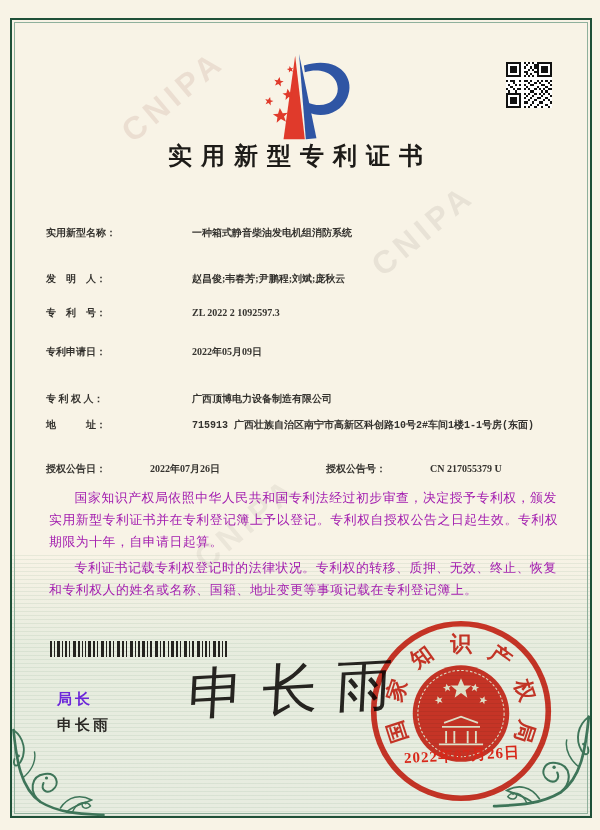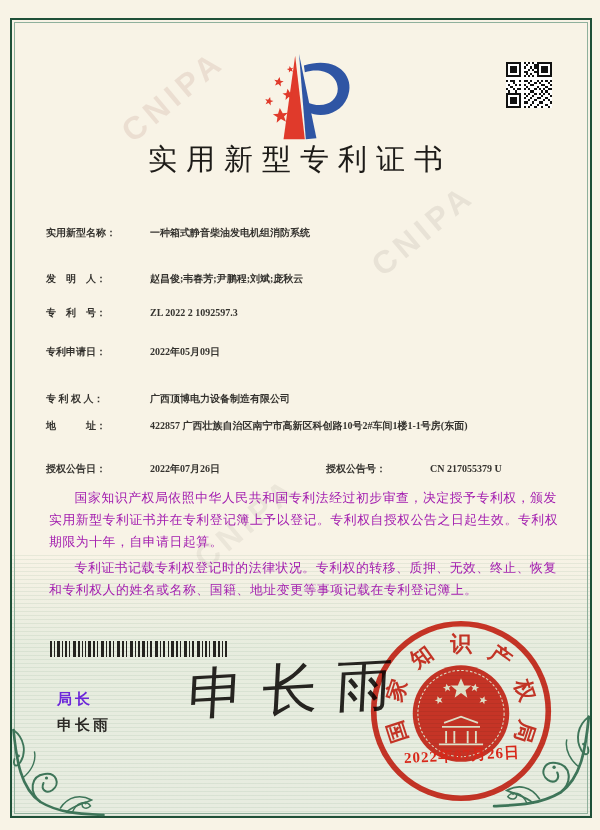--- a/index.html
+++ b/index.html
@@ -20,29 +20,29 @@
       transform:rotate(-40deg);}
   .wm1{left:112px;top:78px;}
   .wm2{left:362px;top:212px;color:rgba(170,160,150,0.20);}
   .wm3{left:185px;top:505px;color:rgba(170,160,150,0.16);}
   
   .cert-no{position:absolute;z-index:5;left:46px;top:54px;font-size:14.5px;font-weight:600;
            letter-spacing:2px;color:#3a3632;}
   .logo{position:absolute;z-index:5;left:237px;top:52px;width:126px;height:92px;}
   .qr{position:absolute;z-index:5;left:506px;top:62px;width:46px;height:46px;}
   .title{position:absolute;z-index:5;left:0;right:0;top:140px;margin:0;text-align:center;
-         font-size:29px;font-weight:normal;letter-spacing:9px;color:#1d1b18;}
+         font-size:24px;font-weight:bold;letter-spacing:9px;color:#1d1b18;}
   
   .fields{position:absolute;z-index:5;left:46px;right:38px;top:0;}
   .row{position:absolute;left:0;right:0;display:flex;font-size:10px;font-weight:600;
        line-height:1.45;color:#35332f;}
   .row .lbl{flex:0 0 104px;white-space:nowrap;}
-  .row .val{flex:1;}
+  .row .val{flex:1;margin-left:42px;}
   .r1{top:226px;} .r2{top:272px;} .r3{top:306px;} .r4{top:345px;} .r5{top:392px;}
-  .r6{top:419px;} .r7{top:462px;}
+  .r6{top:419px;font-family:Liberation Mono, monospace;} .r7{top:462px;}
   .grant-left{display:flex;flex:0 0 280px;}
   .grant-right{display:flex;flex:1;align-items:flex-end;}
   
   .paras{position:absolute;z-index:5;left:46px;right:40px;top:487px;}
   .paras p{margin:0 0 4px 3px;font-size:12.8px;line-height:1.72;letter-spacing:.6px;
            text-indent:2em;color:#a21caf;}
   
   .barcode{position:absolute;z-index:5;left:50px;top:641px;width:180px;height:16px;}
   
   .signer-title{position:absolute;z-index:5;left:57px;top:690px;font-size:15px;font-weight:bold;
@@ -170,21 +170,21 @@
     <div class="row r4">
       <span class="lbl">专利申请日：</span>
       <span class="val">2022年05月09日</span>
     </div>
     <div class="row r5">
       <span class="lbl">专 利 权 人：</span>
       <span class="val">广西顶博电力设备制造有限公司</span>
     </div>
     <div class="row r6">
       <span class="lbl">地　　　址：</span>
-      <span class="val">422857 广西壮族自治区南宁市高新区科创路10号2#车间1楼1-1号房(东面)</span>
+      <span class="val">715913 广西壮族自治区南宁市高新区科创路10号2#车间1楼1-1号房(东面)</span>
     </div>
     <div class="row r7">
       <span class="grant-left">
         <span class="lbl">授权公告日：</span>
         <span>2022年07月26日</span>
       </span>
       <span class="grant-right">
         <span class="lbl">授权公告号：</span>
         <span>CN 217055379 U</span>
       </span>

